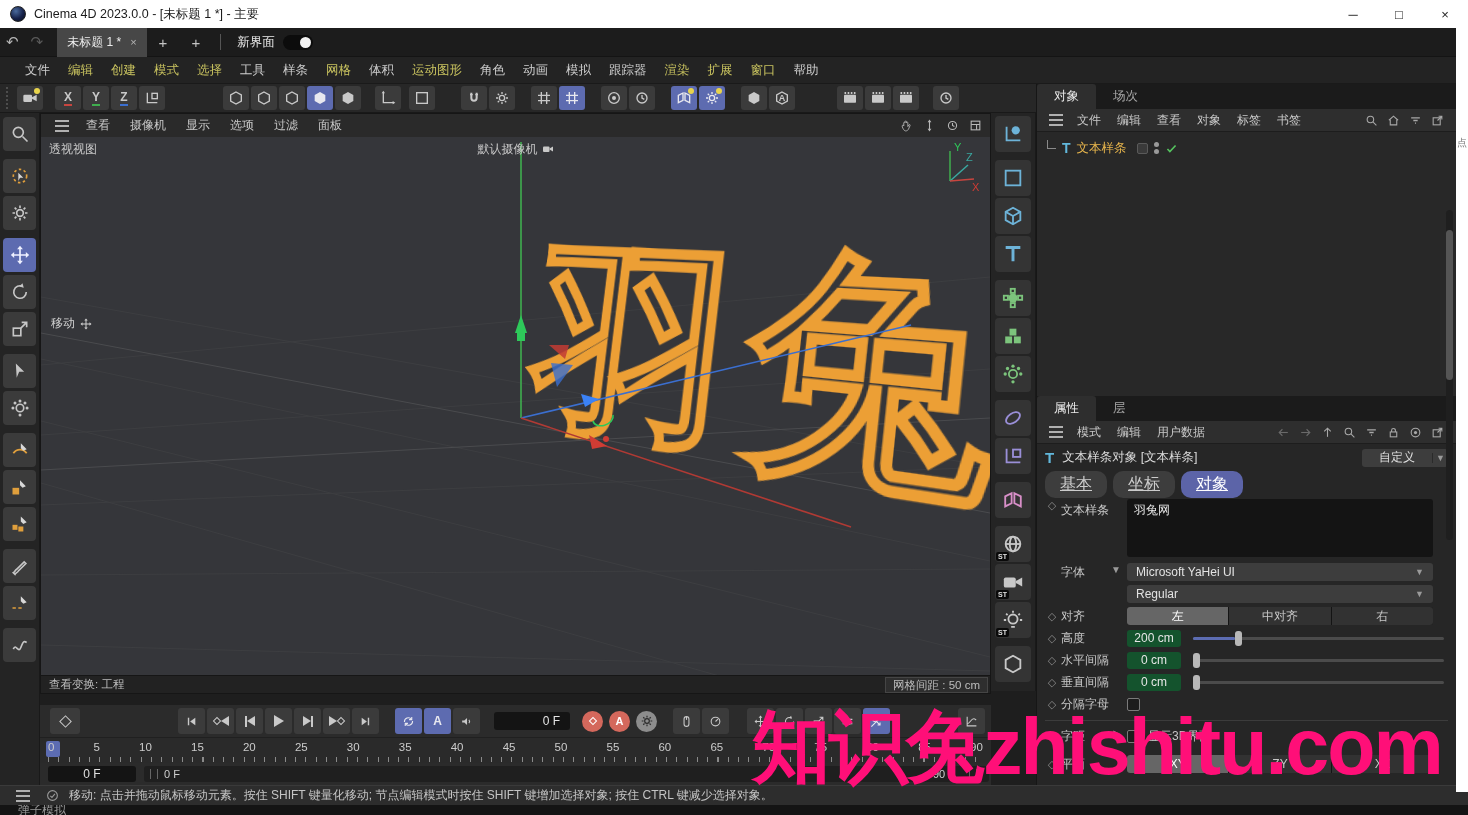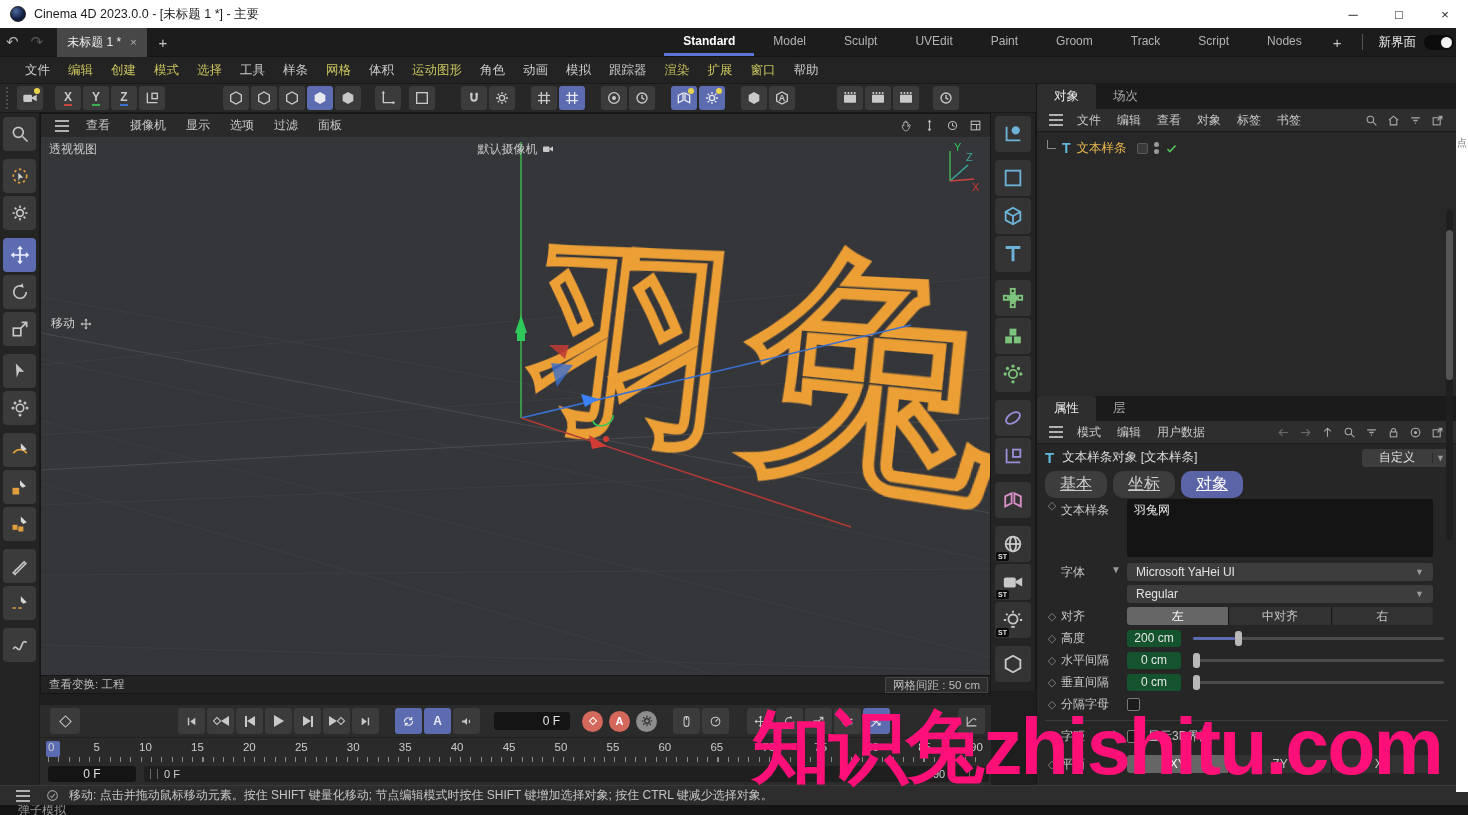--- a/index.html
+++ b/index.html
@@ -384,32 +384,20 @@
   </div>
 
   <div class="tabbar">
     <span class="histbtn undo">↶</span>
     <span class="histbtn redo">↷</span>
     <div class="doctab">
       <span>未标题 1 *</span>
       <span class="x">×</span>
     </div>
     <span class="addtab">+</span>
-    <div class="laytabs">
-
-    <span class="laytab active">Standard</span>
-        <span class="laytab">Model</span>
-        <span class="laytab">Sculpt</span>
-        <span class="laytab">UVEdit</span>
-        <span class="laytab">Paint</span>
-        <span class="laytab">Groom</span>
-        <span class="laytab">Track</span>
-        <span class="laytab">Script</span>
-        <span class="laytab">Nodes</span>
-      </div>
     <span class="addtab">+</span>
     <div class="laydiv"></div>
     <span class="uilabel">新界面</span>
     <div class="toggle"></div>
   </div>
 
   <div class="menubar">
 
   <span class="mitem">文件</span>
       <span class="mitem accent">编辑</span>

